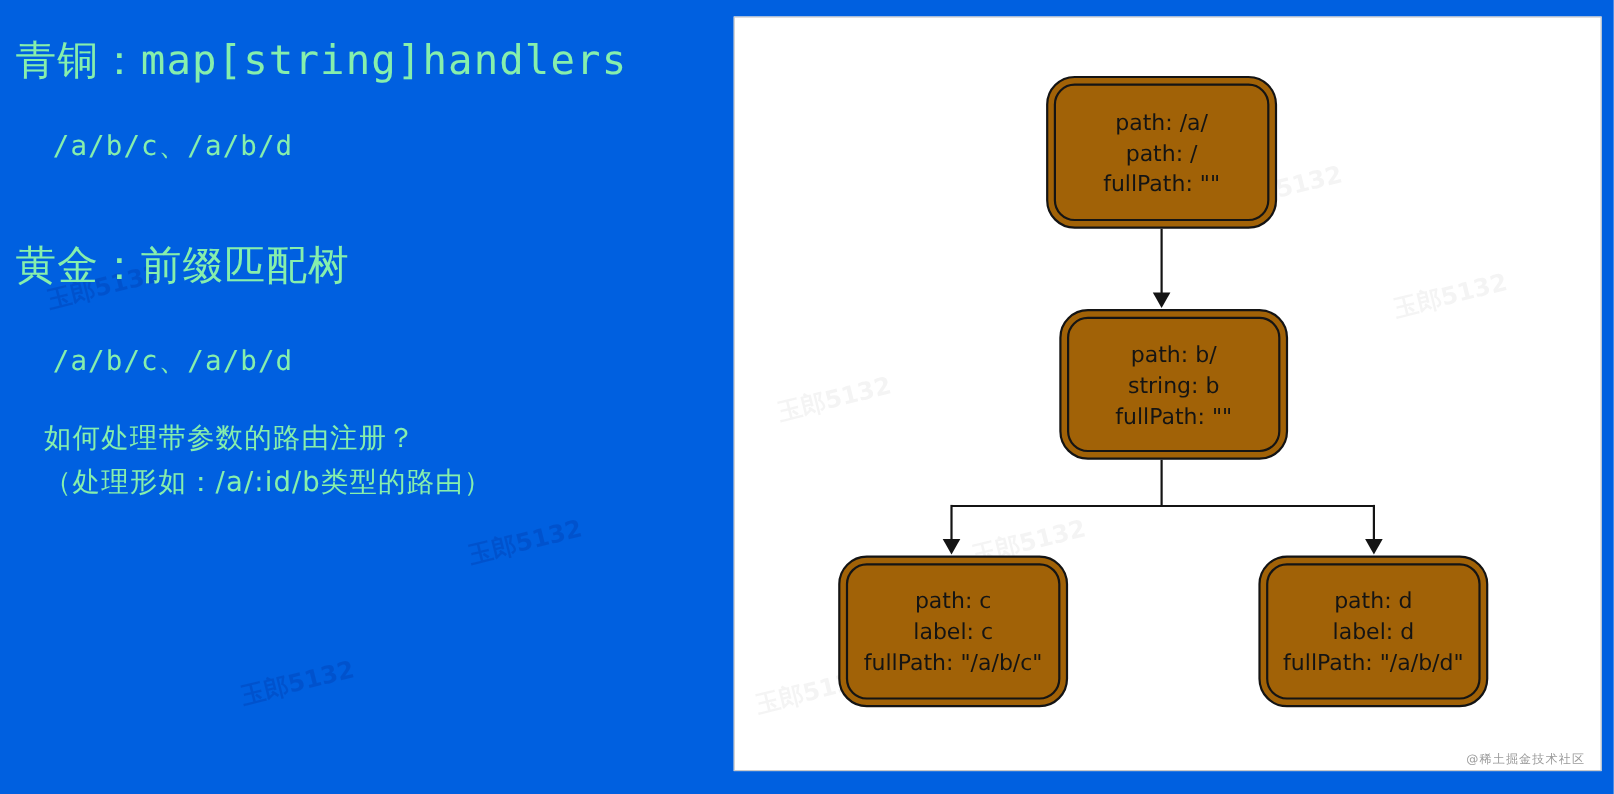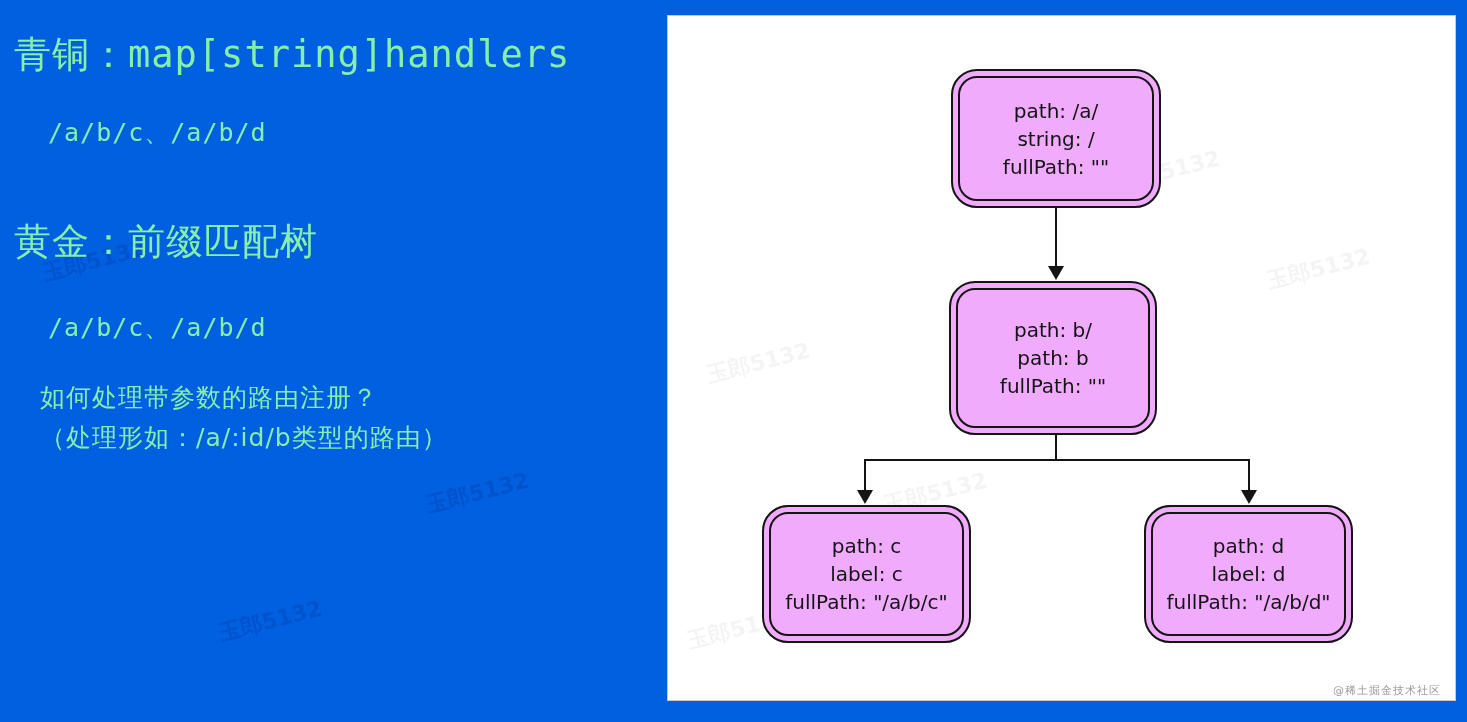--- a/index.html
+++ b/index.html
@@ -20,21 +20,21 @@
   
   .panel{
     position:absolute;left:667px;top:15px;width:789px;height:686px;
     background:#ffffff;border:1px solid #c9c9c9;box-sizing:border-box;
   }
 
   
   .node{
     position:absolute;box-sizing:border-box;
     border:2.5px solid #141414;border-radius:26px;padding:5px;
-    background:#f0abfc;
+    background:#a16207;
   }
   .node-inner{
     box-sizing:border-box;width:100%;height:100%;
     border:2.5px solid #141414;border-radius:19px;
     display:flex;flex-direction:column;align-items:center;justify-content:center;
     gap:4px;
   }
   .node-line{
     font-size:20px;line-height:24px;color:#141414;
     font-family:"DejaVu Sans","Liberation Sans",sans-serif;
@@ -97,29 +97,29 @@
       <line x1="197" y1="443" x2="197" y2="476" stroke="#141414" stroke-width="2"></line>
       <polygon points="189,474 205,474 197,488" fill="#141414"></polygon>
 
       <line x1="581" y1="443" x2="581" y2="476" stroke="#141414" stroke-width="2"></line>
       <polygon points="573,474 589,474 581,488" fill="#141414"></polygon>
     </svg>
 
     <div class="node" style="left:283px;top:53px;width:210px;height:139px;">
       <div class="node-inner">
         <div class="node-line">path: /a/</div>
-        <div class="node-line">string: /</div>
+        <div class="node-line">path: /</div>
         <div class="node-line">fullPath: ""</div>
       </div>
     </div>
 
-    <div class="node" style="left:281px;top:265px;width:208px;height:154px;">
+    <div class="node" style="left:295px;top:265px;width:208px;height:137px;">
       <div class="node-inner">
         <div class="node-line">path: b/</div>
-        <div class="node-line">path: b</div>
+        <div class="node-line">string: b</div>
         <div class="node-line">fullPath: ""</div>
       </div>
     </div>
 
     <div class="node" style="left:476px;top:489px;width:209px;height:138px;">
       <div class="node-inner">
         <div class="node-line">path: d</div>
         <div class="node-line">label: d</div>
         <div class="node-line">fullPath: "/a/b/d"</div>
       </div>

